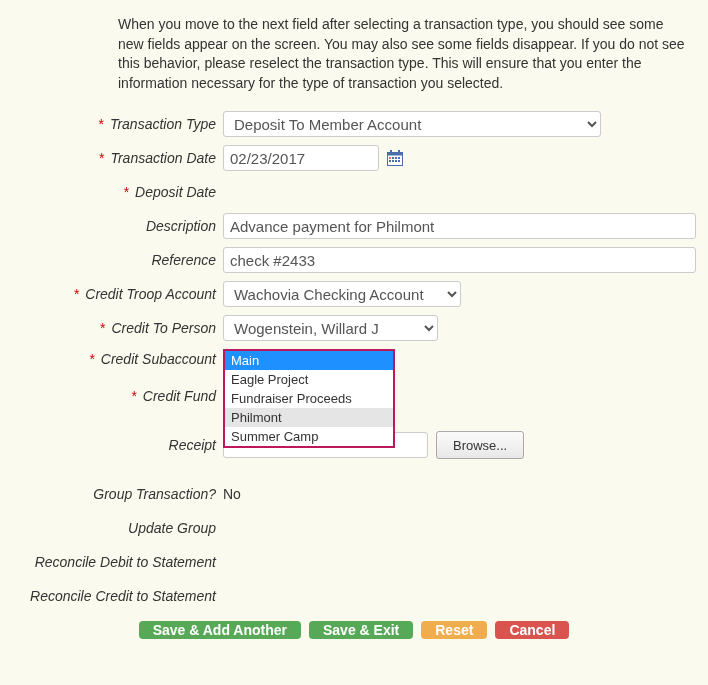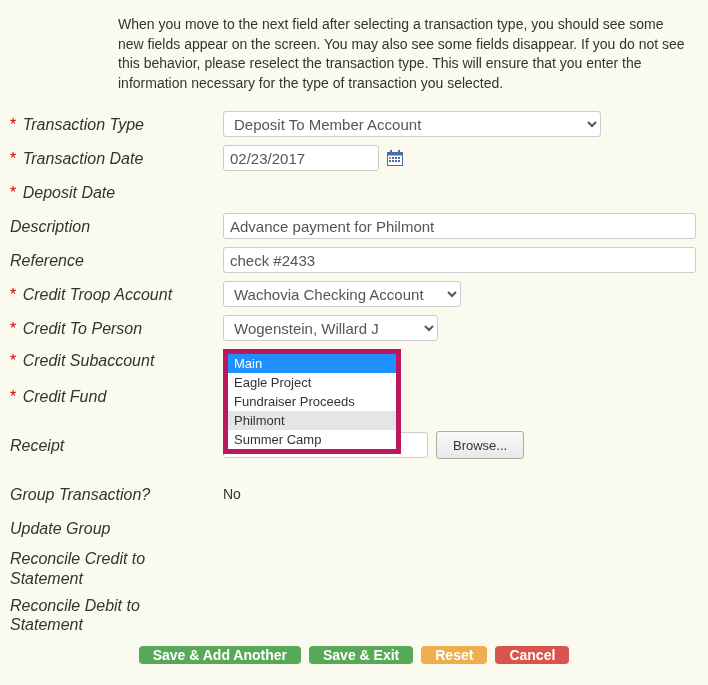--- a/index.html
+++ b/index.html
@@ -22,22 +22,23 @@
     color: #333;
   }
   .form-row {
     display: flex;
     align-items: center;
     margin-bottom: 8px;
     min-height: 26px;
   }
   .form-label {
     width: 213px;
+    text-align: right;
     font-style: italic;
-    font-size: 16px;
+    font-size: 14px;
     color: #333;
     padding-right: 7px;
     box-sizing: border-box;
     line-height: 1.2;
   }
   .req {
     color: #c00;
     font-style: normal;
     margin-right: 2px;
   }
@@ -73,21 +74,21 @@
     display: inline-flex;
     width: 16px;
     height: 16px;
   }
 
   .listbox {
     position: absolute;
     left: 0;
     top: 0;
     width: 168px;
-    border: 5px solid #be185d;
+    border: 2px solid #be185d;
     background: #fff;
     font-size: 13px;
     z-index: 10;
   }
   .listbox .opt {
     padding: 1px 6px;
     line-height: 17px;
     cursor: default;
     white-space: nowrap;
   }
@@ -244,26 +245,26 @@
         <span class="static-val">No</span>
       </div>
   </div>
 
   <div class="form-row">
     <div class="form-label"><span>Update Group</span></div>
     <div class="form-ctl"></div>
   </div>
 
   <div class="form-row">
+    <div class="form-label"><span>Reconcile Debit to Statement</span></div>
+    <div class="form-ctl"></div>
+  </div>
+
+  <div class="form-row">
     <div class="form-label"><span>Reconcile Credit to Statement</span></div>
-    <div class="form-ctl"></div>
-  </div>
-
-  <div class="form-row">
-    <div class="form-label"><span>Reconcile Debit to Statement</span></div>
     <div class="form-ctl"></div>
   </div>
 
   <div class="btn-row">
     <button class="btn btn-green">Save &amp; Add Another</button>
     <button class="btn btn-green">Save &amp; Exit</button>
     <button class="btn btn-orange">Reset</button>
     <button class="btn btn-red">Cancel</button>
   </div>
 

